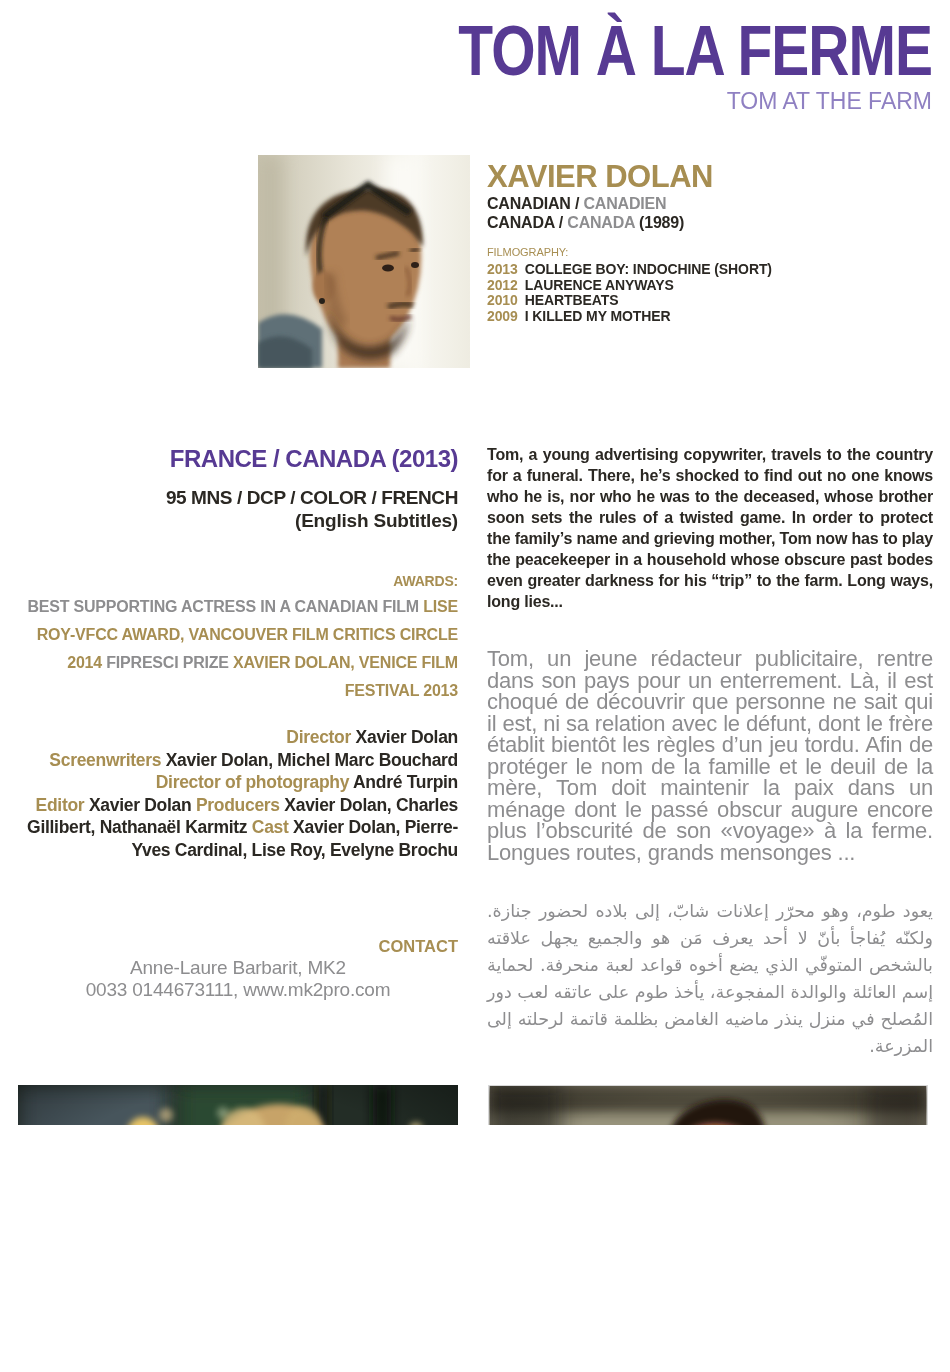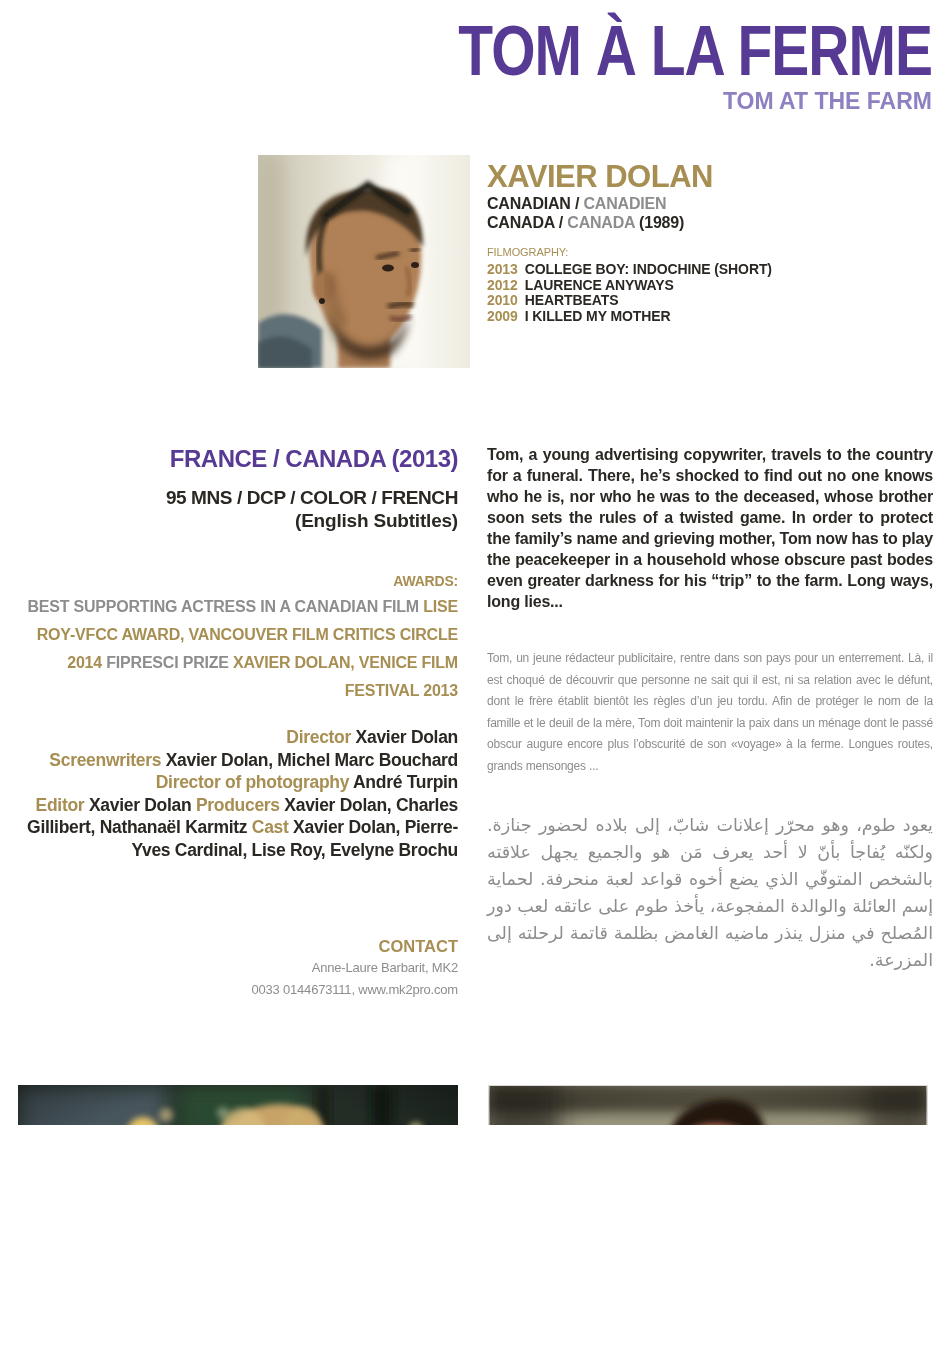--- a/index.html
+++ b/index.html
@@ -17,21 +17,21 @@
   
   .title{
     position:absolute;top:16px;right:18px;
     font-size:57px;font-weight:bold;line-height:1;
     letter-spacing:-1px;color:var(--purple);
     transform:scaleY(1.22);transform-origin:top right;
     white-space:nowrap;
   }
   .subtitle{
     position:absolute;top:88px;right:18px;
-    font-size:23px;font-weight:bold;letter-spacing:0px;
+    font-size:23px;font-weight:normal;letter-spacing:0px;
     color:var(--purple-light);white-space:nowrap;
   }
 
   
   .portrait{position:absolute;left:258px;top:155px;width:212px;height:213px;overflow:hidden;}
   .director-info{position:absolute;left:487px;top:160px;width:450px;}
   .director-name{font-size:31px;font-weight:bold;color:var(--gold);letter-spacing:-0.5px;line-height:1.1;}
   .nat-line{font-size:16px;font-weight:bold;line-height:18.5px;letter-spacing:-0.2px;}
   .nat-block{margin-top:1px;}
   .filmo-label{margin-top:14px;font-size:11px;font-weight:normal;color:var(--gold);letter-spacing:-0.1px;}
@@ -42,29 +42,29 @@
   
   .left-col{position:absolute;left:18px;top:446px;width:440px;text-align:right;}
   .country-year{font-size:24px;font-weight:bold;color:var(--purple);letter-spacing:-0.5px;line-height:26px;}
   .specs{font-size:19px;font-weight:bold;color:var(--dark);letter-spacing:-0.4px;line-height:23px;margin-top:14px;}
   .subs{font-size:19px;font-weight:bold;color:var(--dark);letter-spacing:-0.2px;line-height:23px;}
   .awards-label{margin-top:38px;font-size:14px;font-weight:bold;color:var(--gold);line-height:23px;letter-spacing:-0.2px;}
   .awards-text{font-size:16px;font-weight:bold;line-height:28px;letter-spacing:-0.2px;}
   .credits{margin-top:21px;font-size:17.5px;font-weight:bold;line-height:22.5px;letter-spacing:-0.3px;}
   .contact{margin-top:74px;}
   .contact-label{font-size:16.5px;font-weight:bold;color:var(--gold);line-height:22px;}
-  .contact-line{font-size:13px;color:var(--gray);line-height:22px;letter-spacing:-0.2px;}
+  .contact-line{font-size:19px;color:var(--gray);line-height:22px;letter-spacing:-0.2px;text-align:center;}
   .seg-gold{color:var(--gold);}
   .seg-gray{color:var(--gray);}
   .seg-dark{color:var(--dark);}
 
   
   .right-col{position:absolute;left:487px;top:444px;width:446px;}
   .syn-en{font-size:16px;font-weight:bold;color:var(--dark);line-height:21px;text-align:justify;letter-spacing:-0.2px;}
-  .syn-fr{margin-top:36px;font-size:12px;color:var(--gray);line-height:21.5px;text-align:justify;letter-spacing:-0.2px;}
+  .syn-fr{margin-top:36px;font-size:22px;color:var(--gray);line-height:21.5px;text-align:justify;letter-spacing:-0.2px;}
   .syn-ar{margin-top:35px;font-size:17.5px;color:var(--gray);line-height:27px;text-align:justify;direction:rtl;font-family:"DejaVu Sans", sans-serif;}
 
   
   .still-left{position:absolute;left:18px;top:1085px;width:440px;height:235px;overflow:hidden;}
   .still-right{position:absolute;left:488px;top:1085px;width:440px;height:233px;overflow:hidden;border:1px solid #d8d8d8;}
   svg{display:block;}
 </style>
 </head>
 <body>
 

